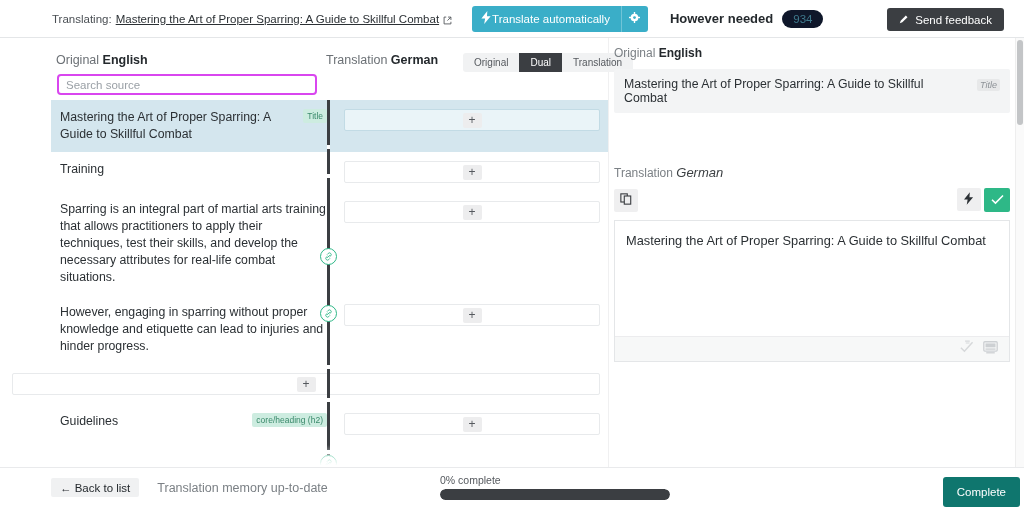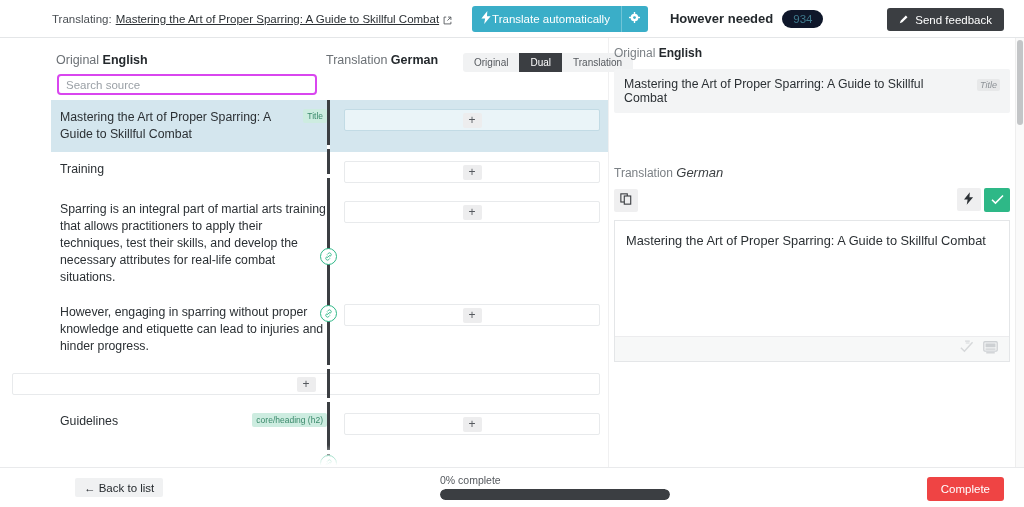--- a/index.html
+++ b/index.html
@@ -187,36 +187,36 @@
     gap: 9px; padding-right: 11px;
   }
 
   
   #bottombar {
     position: absolute; left: 0; bottom: 0; width: 1024px; height: 40px;
     background: #fff; border-top: 1px solid #e9eaec;
     display: flex; align-items: center;
   }
   #back-to-list {
-    margin-left: 75px; background: #f0f1f2; color: #24292d;
+    margin-left: 51px; background: #f0f1f2; color: #24292d;
     font-size: 11.5px; border-radius: 2px; height: 19px;
     padding: 0 9px; display: flex; align-items: center; cursor: pointer;
   }
   #tm-status { margin-left: 18px; font-size: 12.5px; color: #7b8085; }
   #progress-wrap { position: absolute; left: 440px; top: 6px; width: 230px; }
   #progress-label { font-size: 10.5px; color: #55595e; }
   #progress-track {
     margin-top: 3px; height: 11px; background: #e9eaec; border-radius: 6px;
     overflow: hidden;
   }
   #progress-fill { height: 100%; background: #3b3e42; border-radius: 6px; }
   #complete-btn {
-    position: absolute; right: 20px; top: 9px;
-    background: #ef4444; color: #fff; font-size: 11.5px;
-    border-radius: 3px; height: 24px; padding: 0 14px;
+    position: absolute; right: 4px; top: 9px;
+    background: #0f766e; color: #fff; font-size: 11.5px;
+    border-radius: 3px; height: 30px; padding: 0 14px;
     display: flex; align-items: center; cursor: pointer;
   }
 
   
   #scrollbar-track {
     position: absolute; right: 0; top: 38px; width: 9px; height: 431px;
     background: #fafafa; border-left: 1px solid #eeeeee;
   }
   #scrollbar-thumb {
     position: absolute; right: 1px; top: 40px; width: 6px; height: 85px;
@@ -443,20 +443,21 @@
       </div>
     </div>
   </div>
 </div>
 
 <div id="scrollbar-track"></div>
 <div id="scrollbar-thumb"></div>
 
 <div id="bottombar">
   <div id="back-to-list">← Back to list</div>
+  <div id="tm-status">Translation memory up-to-date</div>
   <div id="progress-wrap">
     <div id="progress-label">0% complete</div>
     <div id="progress-track">
       <div id="progress-fill" style="width: 100%;"></div>
     </div>
   </div>
   <div id="complete-btn">Complete</div>
 </div>
 
 </body></html>

